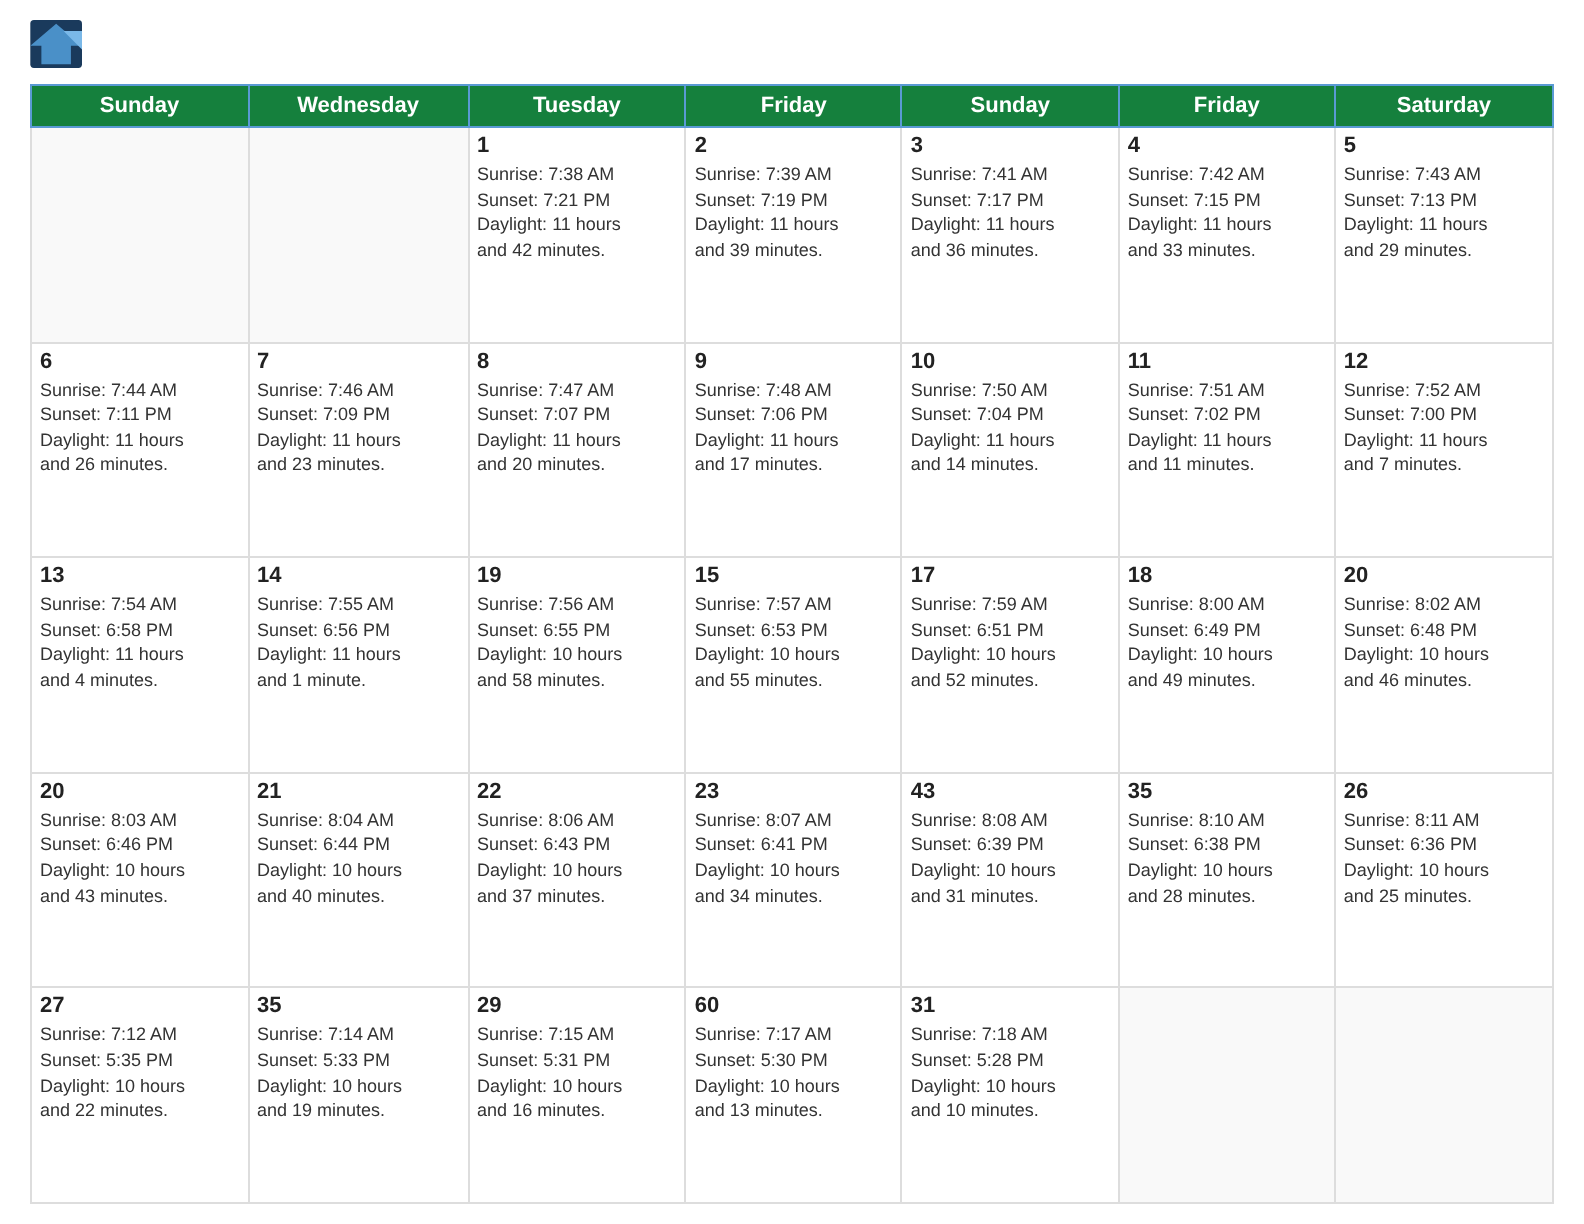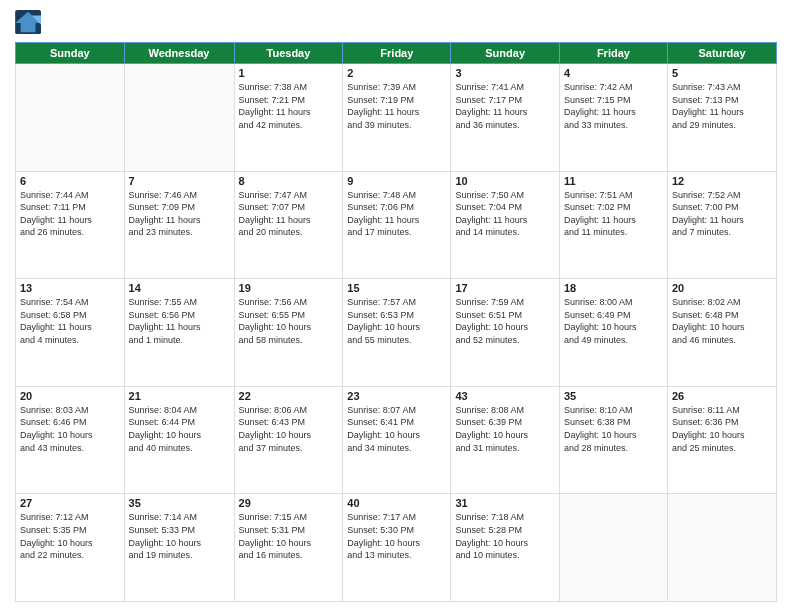--- a/index.html
+++ b/index.html
@@ -253,21 +253,21 @@
             </td>
             <td>
               <span class="day-num">35</span>
               <div class="cell-info">Sunrise: 7:14 AM<br>Sunset: 5:33 PM<br>Daylight: 10 hours<br>and 19 minutes.</div>
             </td>
             <td>
               <span class="day-num">29</span>
               <div class="cell-info">Sunrise: 7:15 AM<br>Sunset: 5:31 PM<br>Daylight: 10 hours<br>and 16 minutes.</div>
             </td>
             <td>
-              <span class="day-num">40</span>
+              <span class="day-num">60</span>
               <div class="cell-info">Sunrise: 7:17 AM<br>Sunset: 5:30 PM<br>Daylight: 10 hours<br>and 13 minutes.</div>
             </td>
             <td>
               <span class="day-num">31</span>
               <div class="cell-info">Sunrise: 7:18 AM<br>Sunset: 5:28 PM<br>Daylight: 10 hours<br>and 10 minutes.</div>
             </td>
             <td class="empty"></td>
             <td class="empty"></td>
           </tr>
         </tbody>

